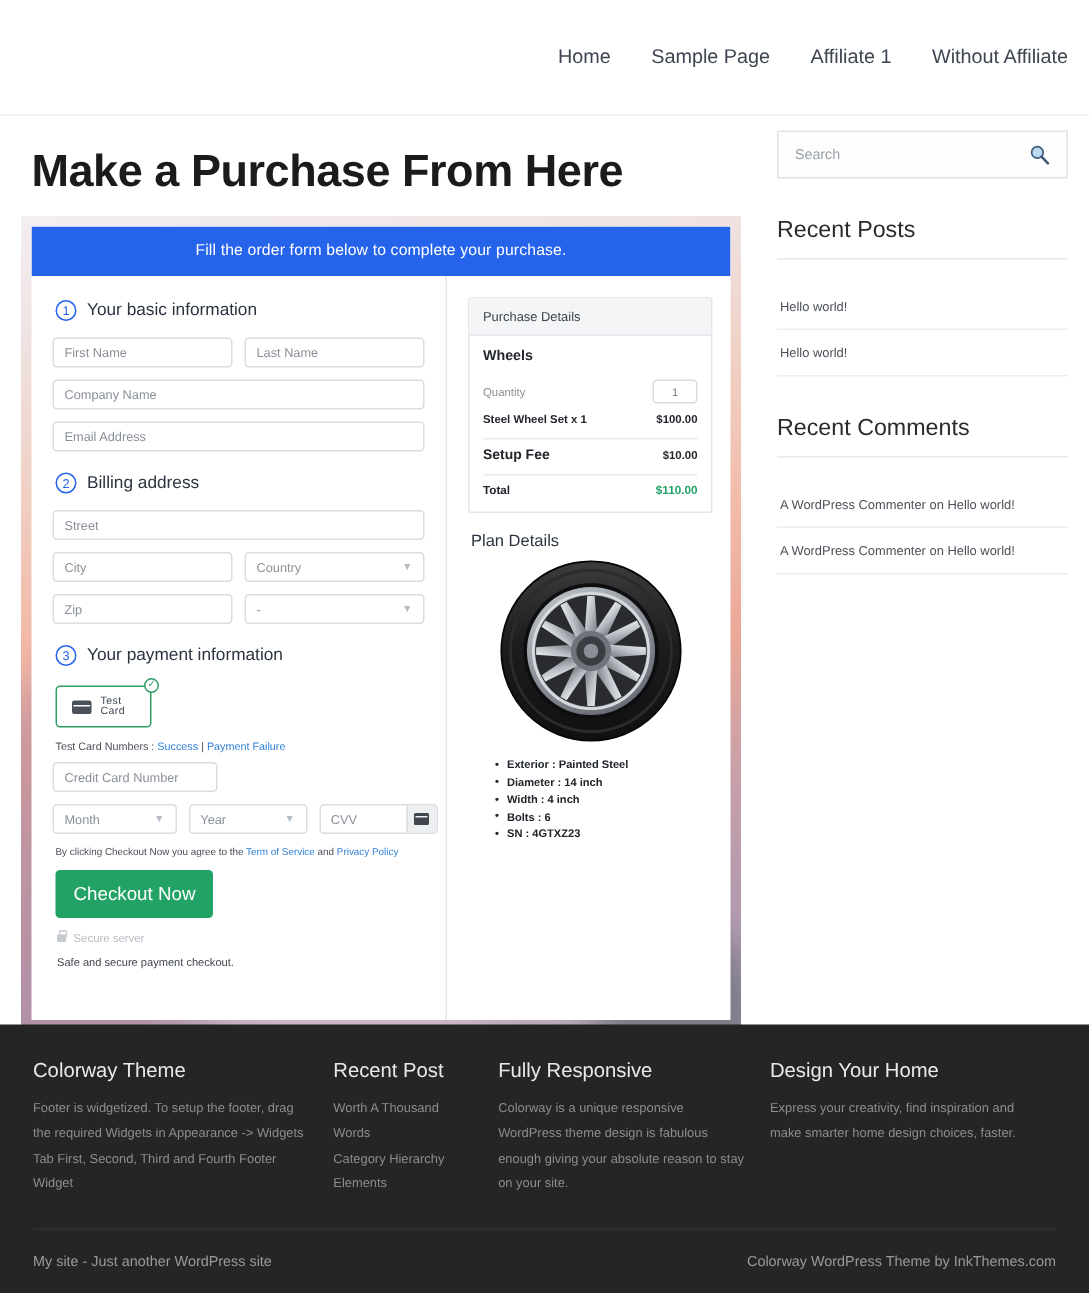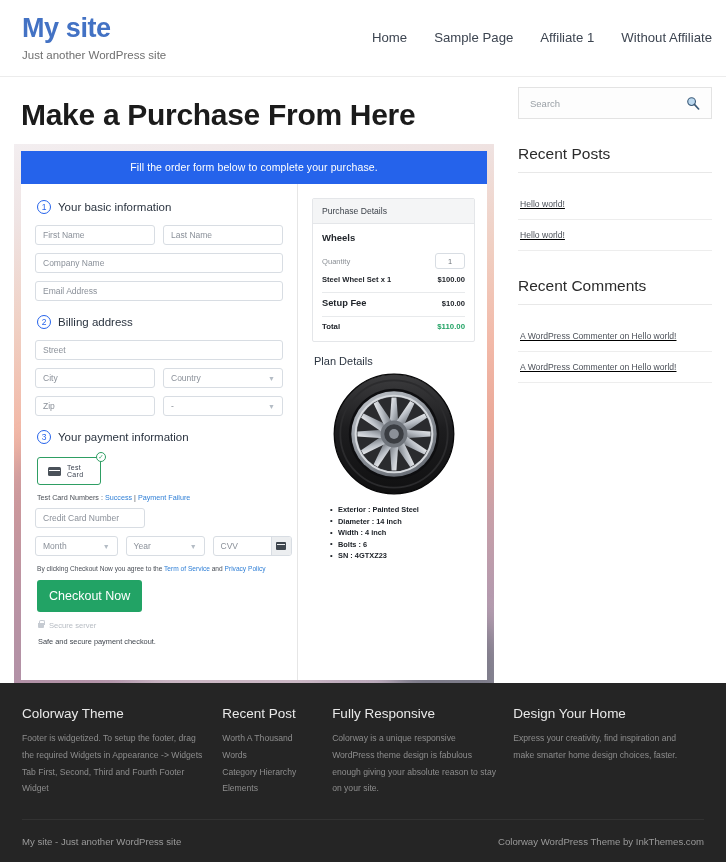--- a/index.html
+++ b/index.html
@@ -221,21 +221,21 @@
     border: 1px solid #e3e3e3; background: #fdfdfd;
     padding: 8px 11px; margin-bottom: 26px; cursor: text;
   }
   .search-ph { font-size: 9.5px; color: #9aa0a6; }
   .mag { width: 14px; height: 14px; }
 
   .widget-title {
     font-size: 15.5px; color: #2b2b2b; padding-bottom: 9px;
     border-bottom: 1px solid #e8e8e8; margin-bottom: 16px;
   }
-  .widget-list { list-style: none; text-decoration: underline; }
+  .widget-list { list-style: none; }
   .widget-list li {
     font-size: 8.6px; color: #4c5159;
     padding: 10px 2px; border-bottom: 1px solid #ededed;
     cursor: pointer;
   }
   .widget-gap { height: 26px; }
 
   
   .footer {
     position: absolute; left: 0; bottom: 0; width: 726px;
@@ -257,24 +257,20 @@
     height: 43px; display: flex; align-items: center;
     justify-content: space-between;
   }
   .fb-left, .fb-right { font-size: 9.6px; color: #9a9a9a; }
   .fb-right { cursor: pointer; }
 </style>
 </head>
 <body>
 
 <div class="site-header">
-  <div class="brand-block">
-    <div class="site-title">My site</div>
-    <div class="site-tagline">Just another WordPress site</div>
-  </div>
   <nav class="main-nav">
     <a class="nav-link">Home</a>
     <a class="nav-link">Sample Page</a>
     <a class="nav-link">Affiliate 1</a>
     <a class="nav-link">Without Affiliate</a>
   </nav>
 </div>
 
 <div class="page-wrap">
 

